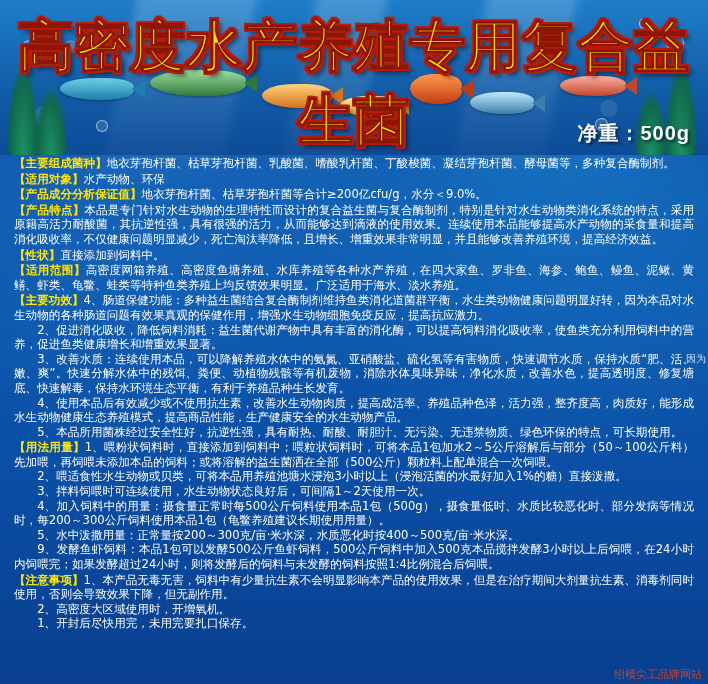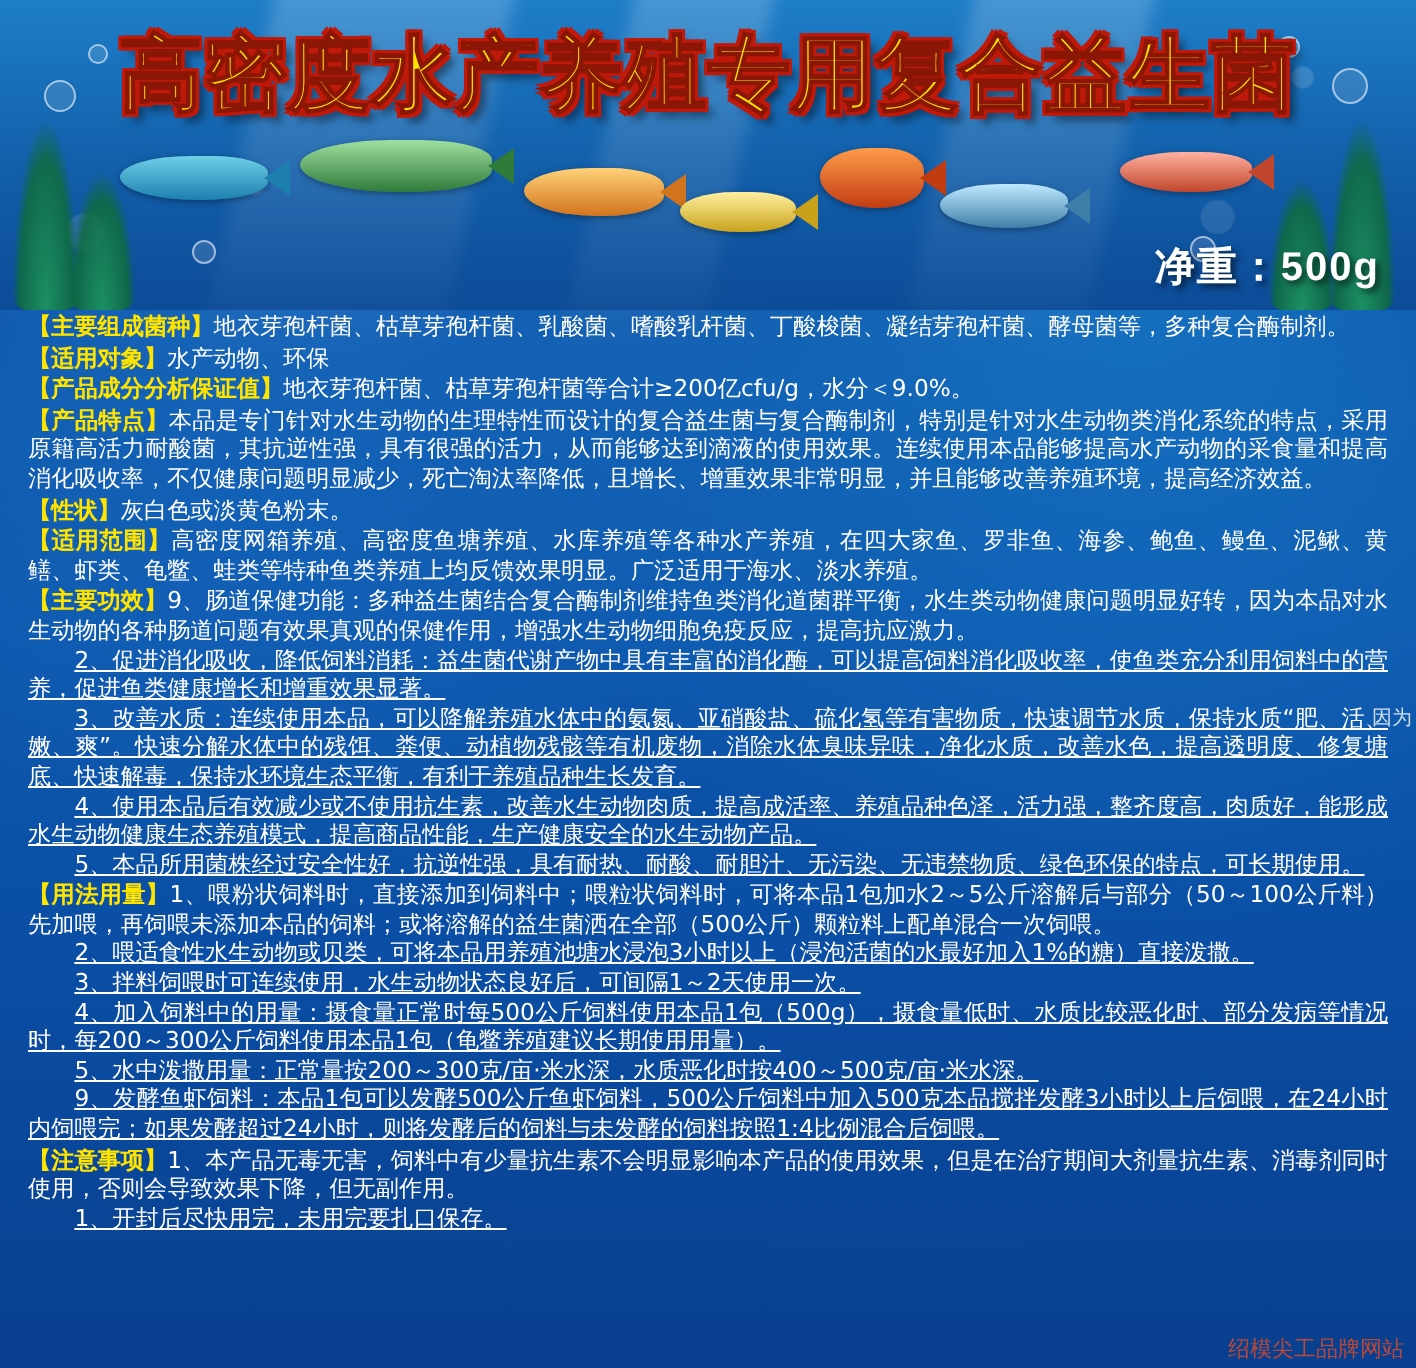--- a/index.html
+++ b/index.html
@@ -48,21 +48,21 @@
     border-color:transparent currentColor transparent transparent;
     transform:translateY(-50%);
   }
   .bubble{position:absolute;border-radius:50%;border:1px solid rgba(255,255,255,.55);background:rgba(255,255,255,.12);}
 
   
   .title-wrap{position:absolute;left:0;top:10px;width:708px;text-align:center;}
   .title{
     display:inline-block;
     font-family:"DejaVu Sans","Liberation Sans",sans-serif;
-    font-weight:bold;font-size:41px;letter-spacing:1px;
+    font-weight:bold;font-size:55px;letter-spacing:1px;
     color:#ffe400;
     -webkit-text-stroke:1px #8a1705;
     text-shadow:
       2px 0 0 #c0190a,-2px 0 0 #c0190a,0 2px 0 #c0190a,0 -2px 0 #c0190a,
       2px 2px 0 #c0190a,-2px 2px 0 #c0190a,2px -2px 0 #c0190a,-2px -2px 0 #c0190a,
       4px 4px 5px rgba(0,0,0,.55);
   }
   .netweight{
     position:absolute;right:18px;top:120px;
     color:#ffffff;font-size:20px;font-weight:bold;
@@ -72,21 +72,21 @@
 
   
   .body{
     position:absolute;left:14px;top:156px;width:680px;height:516px;
     font-size:11.6px;line-height:14.6px;color:#ffffff;
     font-family:"DejaVu Sans","Liberation Sans",sans-serif;
   }
   .sec{margin-bottom:1px;}
   .hd{color:#ffe400;font-weight:bold;}
   .p{margin:0;text-align:justify;}
-  .indent{text-indent:2em;text-decoration:underline;}
+  .indent{text-indent:2em;}
   .watermark{
     position:absolute;right:6px;bottom:2px;
     color:#d94a2a;font-size:11px;opacity:.85;
   }
   .sidemark{
     position:absolute;right:2px;top:352px;color:#ffffff;font-size:10px;opacity:.8;padding-left:40px;
   }
 </style>
 </head>
 <body>
@@ -132,41 +132,42 @@
       <div class="sec">
         <p class="p"><span class="hd">【适用对象】</span><span>水产动物、环保</span></p>
       </div>
       <div class="sec">
         <p class="p"><span class="hd">【产品成分分析保证值】</span><span>地衣芽孢杆菌、枯草芽孢杆菌等合计≥200亿cfu/g，水分＜9.0%。</span></p>
       </div>
       <div class="sec">
         <p class="p"><span class="hd">【产品特点】</span><span>本品是专门针对水生动物的生理特性而设计的复合益生菌与复合酶制剂，特别是针对水生动物类消化系统的特点，采用原籍高活力耐酸菌，其抗逆性强，具有很强的活力，从而能够达到滴液的使用效果。连续使用本品能够提高水产动物的采食量和提高消化吸收率，不仅健康问题明显减少，死亡淘汰率降低，且增长、增重效果非常明显，并且能够改善养殖环境，提高经济效益。</span></p>
       </div>
       <div class="sec">
-        <p class="p"><span class="hd">【性状】</span><span>灰白色或淡黄色粉末。</span></p>
+        <p class="p"><span class="hd">【性状】</span><span>直接添加到饲料中。</span></p>
       </div>
       <div class="sec">
         <p class="p"><span class="hd">【适用范围】</span><span>高密度网箱养殖、高密度鱼塘养殖、水库养殖等各种水产养殖，在四大家鱼、罗非鱼、海参、鲍鱼、鳗鱼、泥鳅、黄鳝、虾类、龟鳖、蛙类等特种鱼类养殖上均反馈效果明显。广泛适用于海水、淡水养殖。</span></p>
       </div>
       <div class="sec">
-        <p class="p"><span class="hd">【主要功效】</span><span>9、肠道保健功能：多种益生菌结合复合酶制剂维持鱼类消化道菌群平衡，水生类动物健康问题明显好转，因为本品对水生动物的各种肠道问题有效果真观的保健作用，增强水生动物细胞免疫反应，提高抗应激力。</span></p>
+        <p class="p"><span class="hd">【主要功效】</span><span>4、肠道保健功能：多种益生菌结合复合酶制剂维持鱼类消化道菌群平衡，水生类动物健康问题明显好转，因为本品对水生动物的各种肠道问题有效果真观的保健作用，增强水生动物细胞免疫反应，提高抗应激力。</span></p>
         <p class="p indent">2、促进消化吸收，降低饲料消耗：益生菌代谢产物中具有丰富的消化酶，可以提高饲料消化吸收率，使鱼类充分利用饲料中的营养，促进鱼类健康增长和增重效果显著。</p>
         <p class="p indent">3、改善水质：连续使用本品，可以降解养殖水体中的氨氮、亚硝酸盐、硫化氢等有害物质，快速调节水质，保持水质“肥、活、嫩、爽”。快速分解水体中的残饵、粪便、动植物残骸等有机废物，消除水体臭味异味，净化水质，改善水色，提高透明度、修复塘底、快速解毒，保持水环境生态平衡，有利于养殖品种生长发育。</p>
         <p class="p indent">4、使用本品后有效减少或不使用抗生素，改善水生动物肉质，提高成活率、养殖品种色泽，活力强，整齐度高，肉质好，能形成水生动物健康生态养殖模式，提高商品性能，生产健康安全的水生动物产品。</p>
         <p class="p indent">5、本品所用菌株经过安全性好，抗逆性强，具有耐热、耐酸、耐胆汁、无污染、无违禁物质、绿色环保的特点，可长期使用。</p>
       </div>
       <div class="sec">
         <p class="p"><span class="hd">【用法用量】</span><span>1、喂粉状饲料时，直接添加到饲料中；喂粒状饲料时，可将本品1包加水2～5公斤溶解后与部分（50～100公斤料）先加喂，再饲喂未添加本品的饲料；或将溶解的益生菌洒在全部（500公斤）颗粒料上配单混合一次饲喂。</span></p>
         <p class="p indent">2、喂适食性水生动物或贝类，可将本品用养殖池塘水浸泡3小时以上（浸泡活菌的水最好加入1%的糖）直接泼撒。</p>
         <p class="p indent">3、拌料饲喂时可连续使用，水生动物状态良好后，可间隔1～2天使用一次。</p>
         <p class="p indent">4、加入饲料中的用量：摄食量正常时每500公斤饲料使用本品1包（500g），摄食量低时、水质比较恶化时、部分发病等情况时，每200～300公斤饲料使用本品1包（龟鳖养殖建议长期使用用量）。</p>
         <p class="p indent">5、水中泼撒用量：正常量按200～300克/亩·米水深，水质恶化时按400～500克/亩·米水深。</p>
         <p class="p indent">9、发酵鱼虾饲料：本品1包可以发酵500公斤鱼虾饲料，500公斤饲料中加入500克本品搅拌发酵3小时以上后饲喂，在24小时内饲喂完；如果发酵超过24小时，则将发酵后的饲料与未发酵的饲料按照1:4比例混合后饲喂。</p>
       </div>
       <div class="sec">
         <p class="p"><span class="hd">【注意事项】</span><span>1、本产品无毒无害，饲料中有少量抗生素不会明显影响本产品的使用效果，但是在治疗期间大剂量抗生素、消毒剂同时使用，否则会导致效果下降，但无副作用。</span></p>
+        <p class="p indent">2、高密度大区域使用时，开增氧机。</p>
         <p class="p indent">1、开封后尽快用完，未用完要扎口保存。</p>
       </div>
     </div>
 
   <div class="sidemark">因为</div>
   <div class="watermark">绍模尖工品牌网站</div>
 </div>
 
 </body></html>

